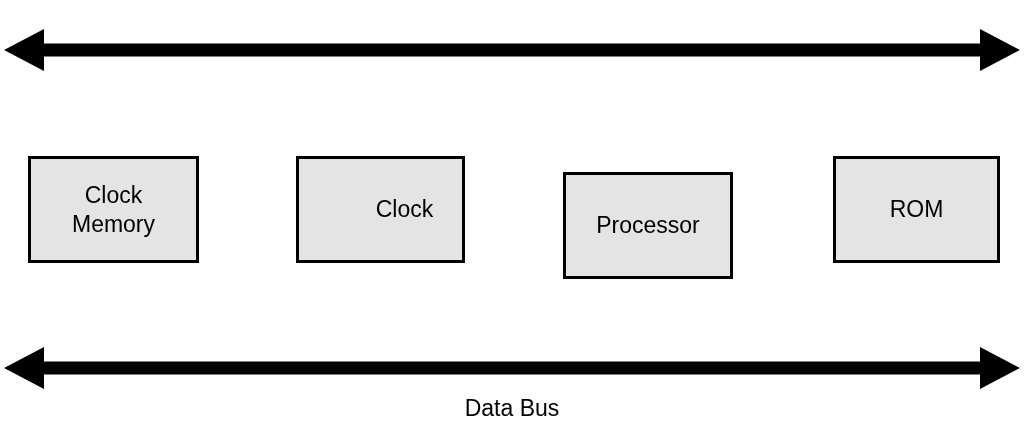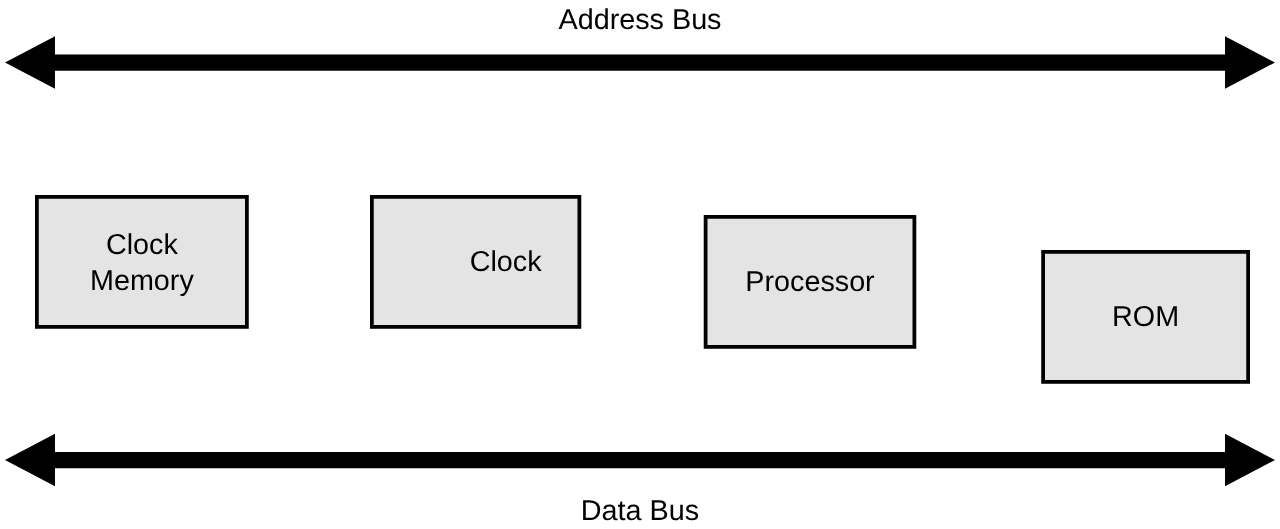--- a/index.html
+++ b/index.html
@@ -62,28 +62,27 @@
     text-align: center;
     font-size: 23px;
     color: #000000;
     line-height: 1.22;
   }
   .component-label { white-space: pre-line; }
 
   #box-main-memory { left: 28px;  width: 171px; }
   #box-clock       { left: 296px; width: 169px; padding-left: 48px; }
   #box-processor   { left: 563px; width: 170px; margin-top: 16px; }
-  #box-rom         { left: 833px; width: 167px; margin-top: 44px; }
+  #box-rom         { left: 833px; width: 167px; }
 </style>
 </head>
 <body>
 
 <div id="diagram">
 
-  <div class="bus-label" id="address-bus-label">Address Bus</div>
 
   <div class="bus-arrow" id="address-bus-arrow">
     <svg viewBox="0 0 1024 46" xmlns="http://www.w3.org/2000/svg">
       <polygon fill="#000000" points="4,23 44,2 44,16.5 980,16.5 980,2 1020,23 980,44 980,29.5 44,29.5 44,44"></polygon>
     </svg>
   </div>
 
   <div class="component-box" id="box-main-memory">
     <span class="component-label">Clock
 Memory</span>

